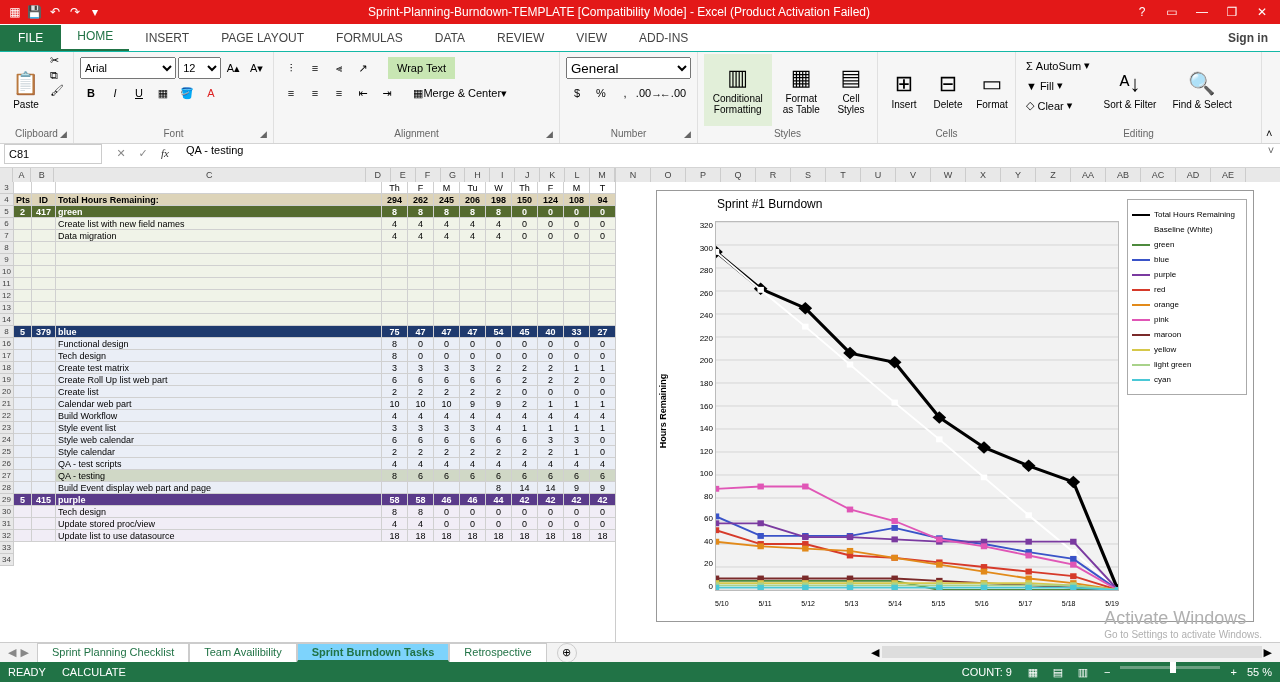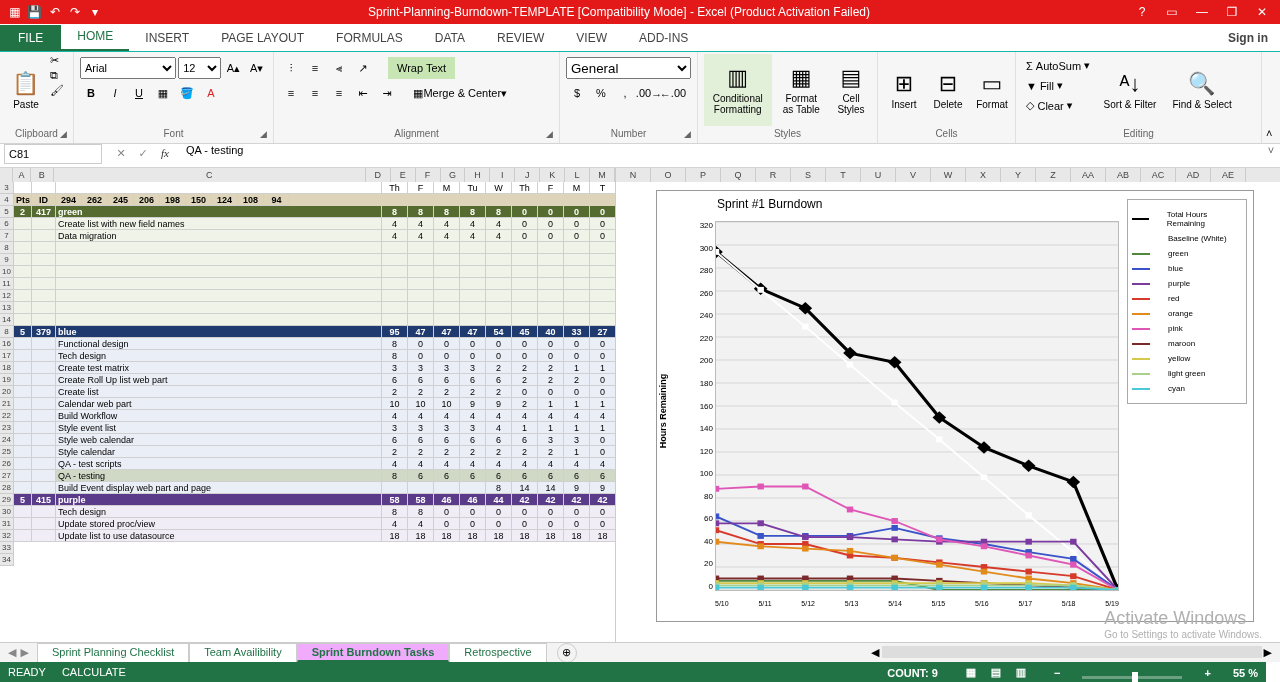--- a/index.html
+++ b/index.html
@@ -71,36 +71,36 @@
 .bg-green-lt { background: #f0f3e8; }
 .bg-blue-lt { background: #eaeef6; }
 .bg-purple-lt { background: #f1edf6; }
 
 
 .chart { position: absolute; top: 8px; left: 40px; right: 26px; bottom: 20px; border: 1px solid #999; background: #fff; }
 .chart .plot { position: absolute; left: 58px; top: 30px; right: 134px; bottom: 30px; background: #f2f2f2; border: 1px solid #bbb; }
 .chart .ctitle { position: absolute; top: 6px; left: 60px; font-weight: normal; font-size: 12px; }
 .chart .ylabel { position: absolute; left: 6px; top: 50%; transform: rotate(-90deg) translateX(-50%); transform-origin: left; font-size: 9px; font-weight: bold; }
 .chart .legend { position: absolute; right: 6px; top: 8px; width: 120px; border: 1px solid #aaa; font-size: 8px; padding: 4px; }
-.chart .legend div { display: flex; align-items: center; gap: 18px; margin: 6px 0; }
+.chart .legend div { display: flex; align-items: center; gap: 4px; margin: 6px 0; }
 .chart .legend .sw { width: 18px; height: 2px; }
 .chart .yticks { position: absolute; left: 40px; top: 30px; bottom: 30px; width: 16px; font-size: 8px; display: flex; flex-direction: column-reverse; justify-content: space-between; text-align: right; }
 .chart .xticks { position: absolute; left: 58px; right: 134px; bottom: 14px; display: flex; justify-content: space-between; font-size: 7px; }
 
 
 .sheet-tabs { position: absolute; bottom: 20px; left: 0; right: 0; height: 20px; background: #f3f3f3; border-top: 1px solid #ccc; display: flex; align-items: center; font-size: 11px; }
 .sheet-tabs .navbtns { padding: 0 8px; display: flex; gap: 4px; color: #888; }
 .sheet-tabs .stab { padding: 2px 14px; border: 1px solid #ccc; border-bottom: none; background: #fff; cursor: pointer; color: #217346; }
-.sheet-tabs .stab.active { font-weight: bold; background: #f0abfc; border-bottom: 2px solid #217346; }
+.sheet-tabs .stab.active { font-weight: bold; background: #7dd3fc; border-bottom: 2px solid #217346; }
 .sheet-tabs .addtab { width: 20px; height: 20px; border: 1px solid #ccc; border-radius: 50%; display: inline-flex; align-items: center; justify-content: center; margin-left: 10px; cursor: pointer; }
 .sheet-tabs .hscroll { margin-left: auto; display: flex; gap: 2px; padding-right: 8px; }
 
 
-.statusbar { position: absolute; bottom: 0; left: 0; right: 14px; height: 20px; background: #217346; color: #fff; display: flex; align-items: center; font-size: 11px; padding: 0 8px; gap: 16px; }
-.statusbar .right { margin-left: auto; display: flex; align-items: flex-end; gap: 22px; font-weight: bold; }
+.statusbar { position: absolute; bottom: 0; left: 0; right: 0; height: 20px; background: #217346; color: #fff; display: flex; align-items: center; font-size: 11px; padding: 0 8px; gap: 16px; }
+.statusbar .right { margin-left: auto; display: flex; align-items: flex-start; gap: 10px; }
 .statusbar .viewbtns span { width: 22px; display: inline-block; text-align: center; cursor: pointer; }
 .zoom-slider { width: 100px; height: 3px; background: #6ba082; position: relative; }
 .zoom-slider .thumb { position: absolute; left: 50%; top: -4px; width: 6px; height: 11px; background: #fff; }
 
 .watermark { position: absolute; right: 18px; bottom: 42px; color: #b0b0b0; font-size: 18px; }
 .watermark .sub { font-size: 10px; }
 </style>
 </head>
 <body>
 
@@ -346,20 +346,21 @@
             <div class="col-day">Tu</div>
             <div class="col-day">W</div>
             <div class="col-day">Th</div>
             <div class="col-day">F</div>
             <div class="col-day">M</div>
             <div class="col-day">T</div>
           </div>
           <div class="datarow hdr-row">
             <div class="col-a">Pts</div>
             <div class="col-b">ID</div>
+            <div class="col-c ">Total Hours Remaining:</div>
             <div class="col-day ">294</div>
             <div class="col-day ">262</div>
             <div class="col-day ">245</div>
             <div class="col-day ">206</div>
             <div class="col-day ">198</div>
             <div class="col-day ">150</div>
             <div class="col-day ">124</div>
             <div class="col-day ">108</div>
             <div class="col-day ">94</div>
           </div>
@@ -500,21 +501,21 @@
             <div class="col-day "></div>
             <div class="col-day "></div>
             <div class="col-day "></div>
             <div class="col-day "></div>
             <div class="col-day "></div>
           </div>
           <div class="datarow hdr-blue">
             <div class="col-a">5</div>
             <div class="col-b">379</div>
             <div class="col-c ">blue</div>
-            <div class="col-day ">95</div>
+            <div class="col-day ">75</div>
             <div class="col-day ">47</div>
             <div class="col-day ">47</div>
             <div class="col-day ">47</div>
             <div class="col-day ">54</div>
             <div class="col-day ">45</div>
             <div class="col-day ">40</div>
             <div class="col-day ">33</div>
             <div class="col-day ">27</div>
           </div>
           <div class="datarow bg-blue-lt">

